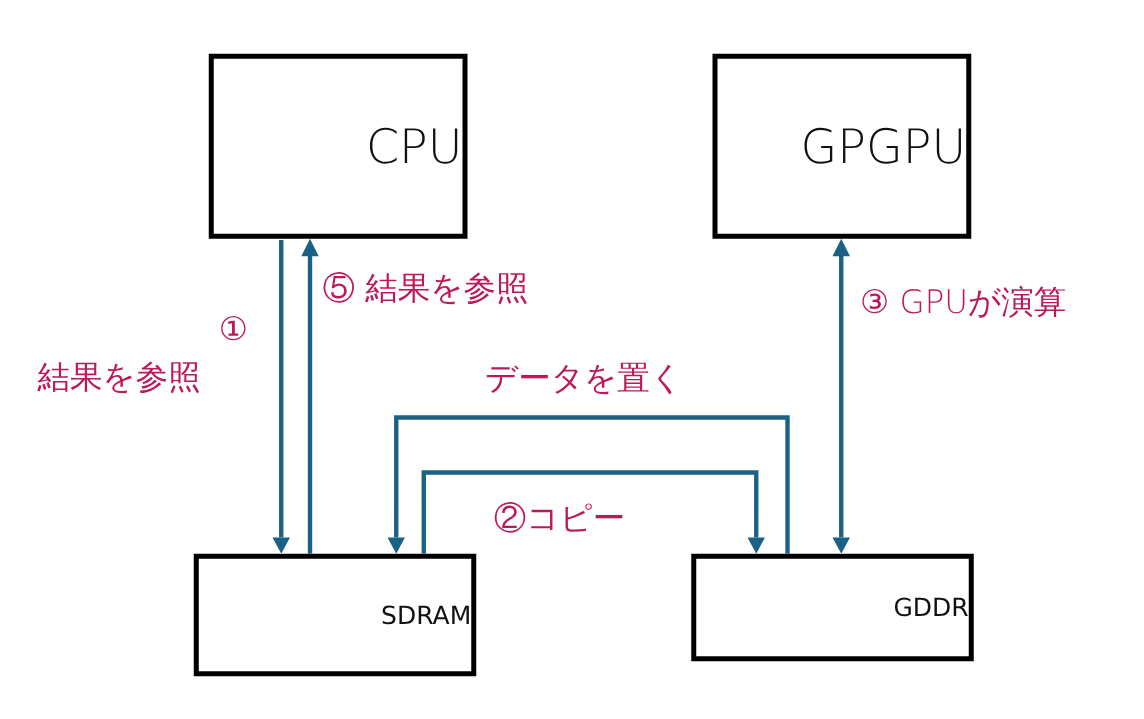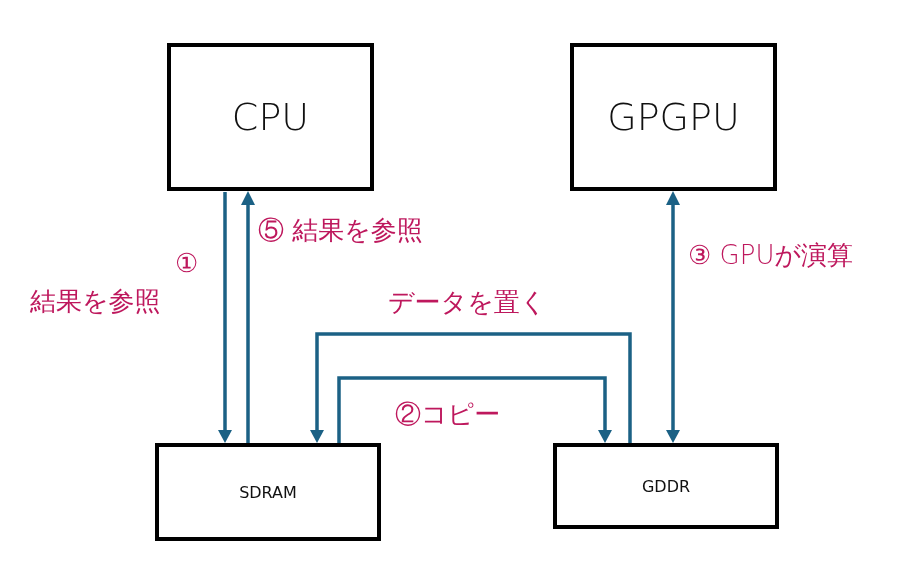--- a/index.html
+++ b/index.html
@@ -1,30 +1,30 @@
 <!DOCTYPE html>
 <html><head>
   <meta charset="utf-8">
   <style>
     html, body { margin: 0; padding: 0; background: #ffffff; }
     body { width: 915px; height: 575px; position: relative; overflow: hidden;
            font-family: "DejaVu Sans", "Liberation Sans", sans-serif; }
     .box { position: absolute; border: 4px solid #000; box-sizing: border-box; background: #fff;
-           display: flex; align-items: center; justify-content: center; color: #111; }
+           display: flex; align-items: center; justify-content: flex-end; color: #111; }
     .box-big { font-size: 38px; font-weight: 300; }
-    .box-small { font-size: 16px; }
+    .box-small { font-size: 20px; }
     #cpu-box { left: 167px; top: 43px; width: 207px; height: 148px; }
     #gpgpu-box { left: 570px; top: 43px; width: 207px; height: 148px; }
     #sdram-box { left: 155px; top: 443px; width: 226px; height: 98px; }
     #gddr-box { left: 553px; top: 443px; width: 226px; height: 86px; }
     .label { position: absolute; color: #be185d; font-size: 26px; white-space: nowrap; font-weight: 300; }
     #lbl-1num { left: 175px; top: 248px; }
     #lbl-1txt { left: 30px; top: 284px; }
     #lbl-5 { left: 258px; top: 213px; }
-    #lbl-3 { left: 688px; top: 238px; }
+    #lbl-3 { left: 688px; top: 224px; }
     #lbl-4 { left: 388px; top: 285px; }
     #lbl-2 { left: 395px; top: 397px; text-align: center; }
     svg#arrows { position: absolute; left: 0; top: 0; }
   </style>
 </head>
 <body>
 
 <svg id="arrows" width="915" height="575">
   <defs>
     <marker id="ah" markerWidth="8" markerHeight="8" refX="4" refY="7" orient="auto-start-reverse" markerUnits="userSpaceOnUse" viewBox="0 0 8 8">

